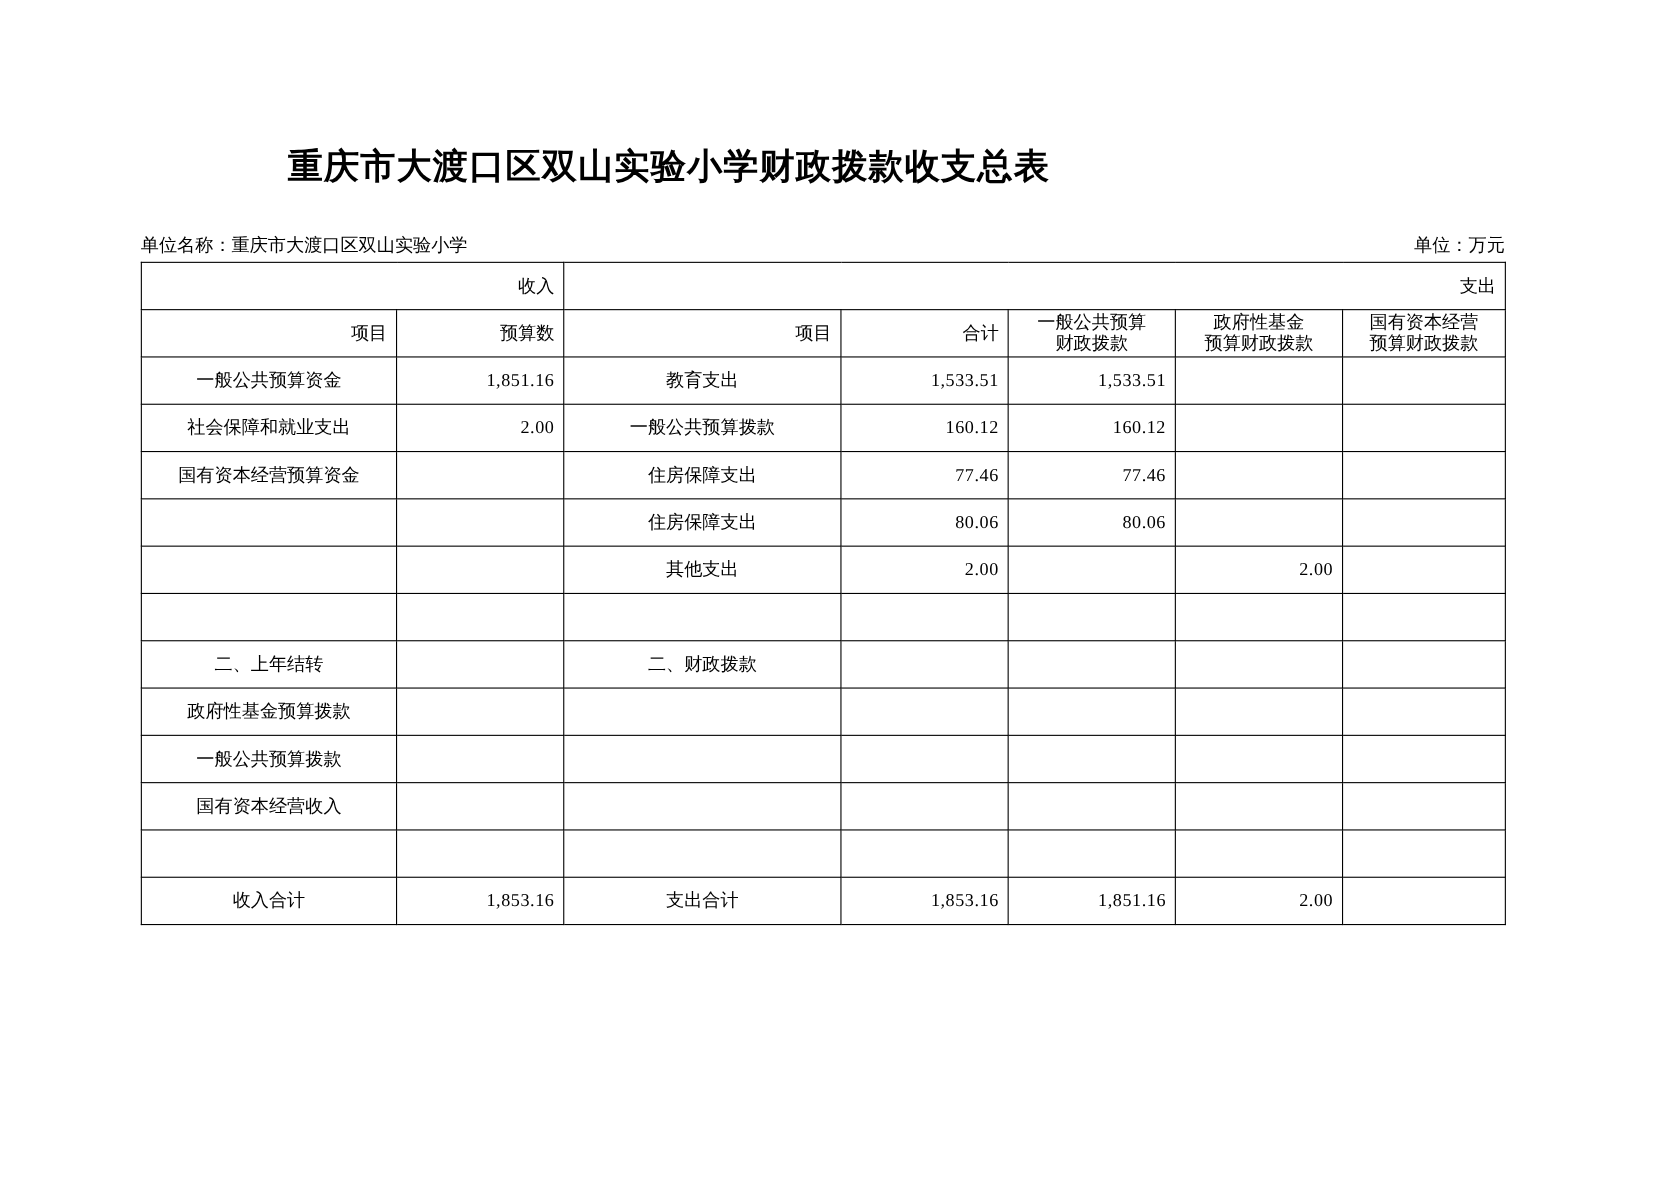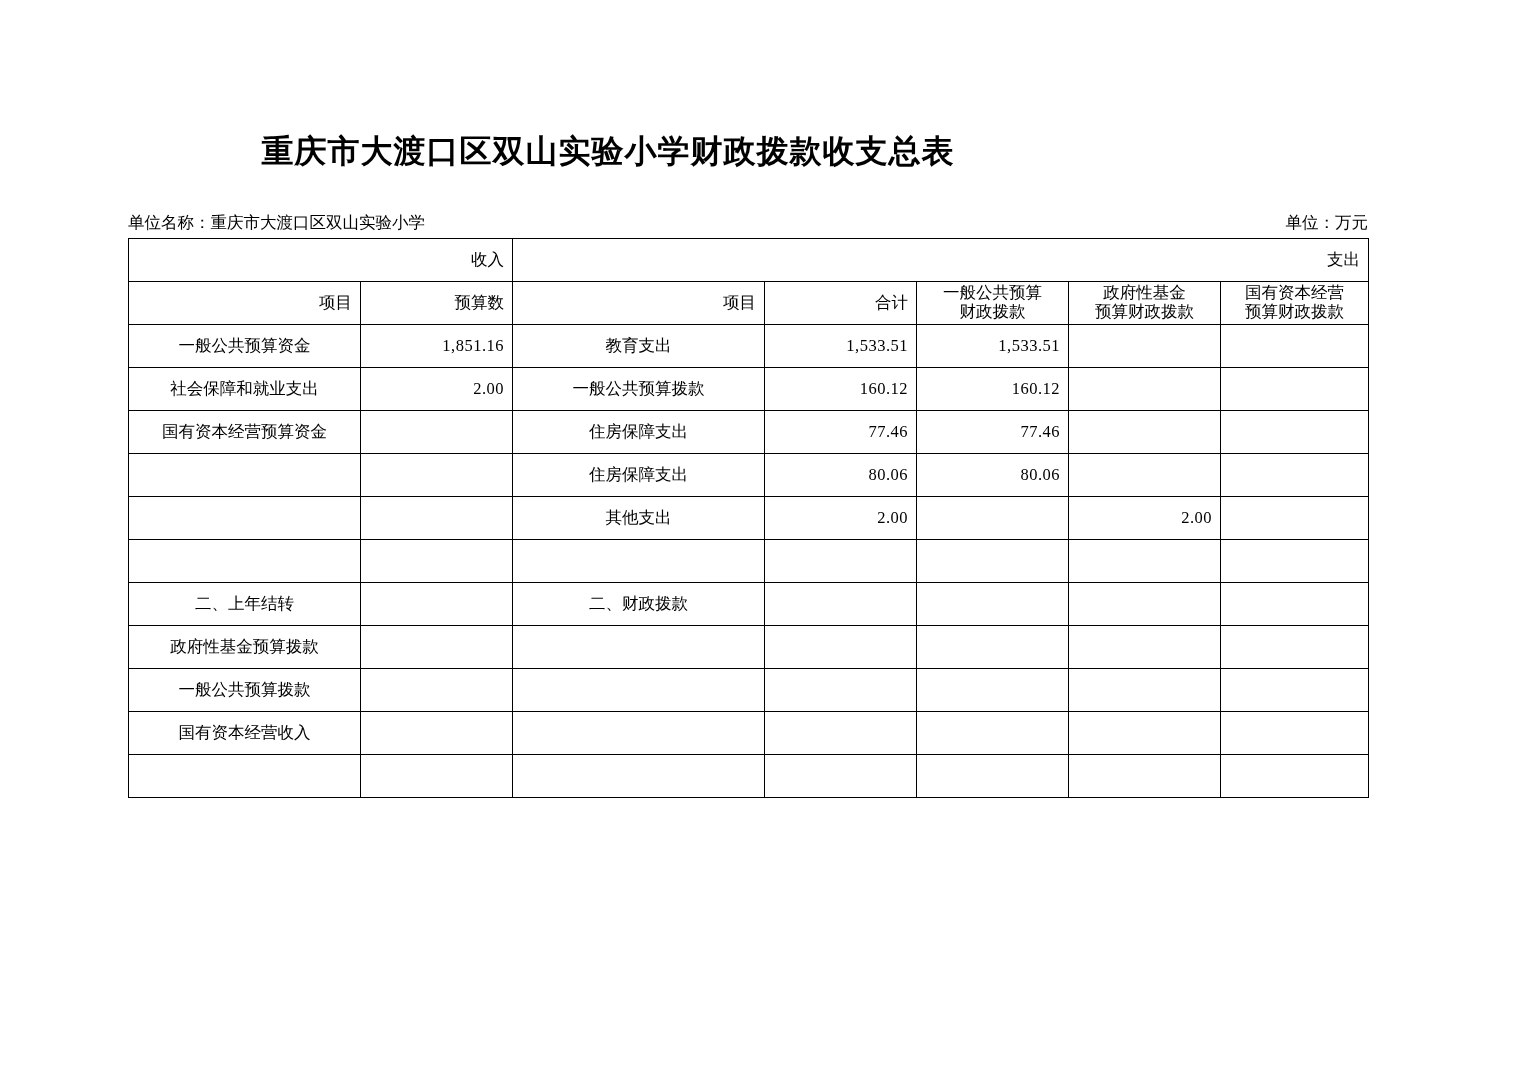--- a/index.html
+++ b/index.html
@@ -227,16 +227,25 @@
       <tr>
         <td class="c-left"></td>
         <td class="c-right num"></td>
         <td class="c-left"></td>
         <td class="c-right num"></td>
         <td class="c-right num"></td>
         <td class="c-right num"></td>
         <td class="c-right num"></td>
       </tr>
 
+      <tr>
+        <td class="c-center">收入合计</td>
+        <td class="c-right num">1,853.16</td>
+        <td class="c-center">支出合计</td>
+        <td class="c-right num">1,853.16</td>
+        <td class="c-right num">1,851.16</td>
+        <td class="c-right num">2.00</td>
+        <td class="c-right num"></td>
+      </tr>
     </tbody>
   </table>
 
 </div>
 
 </body></html>

